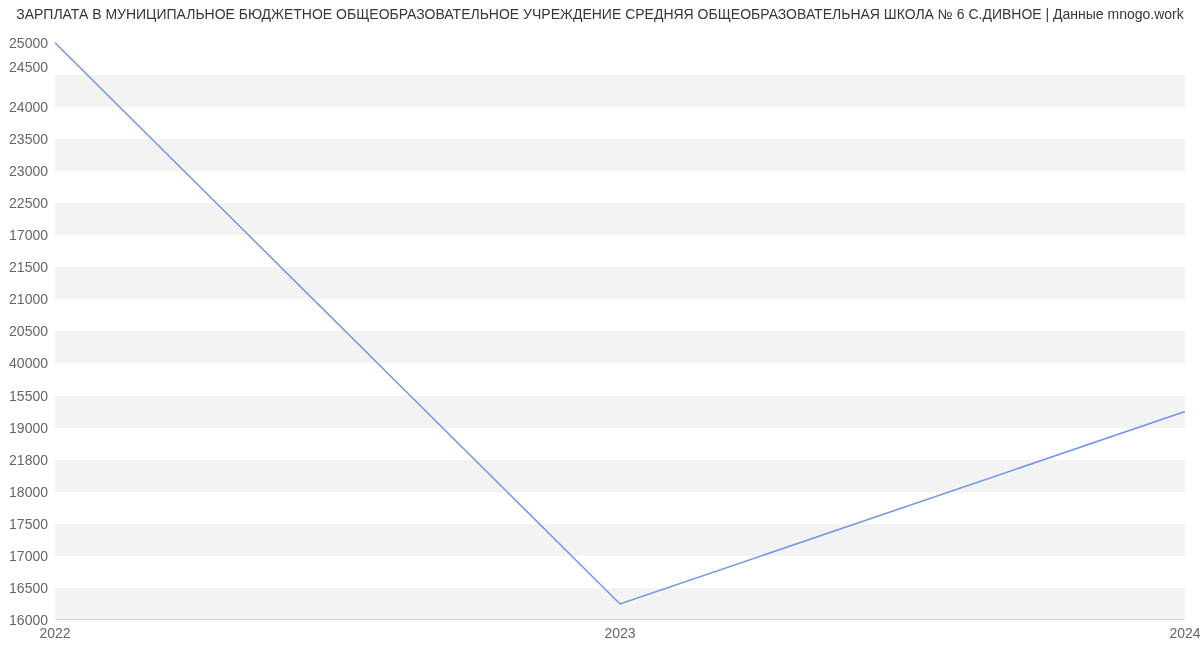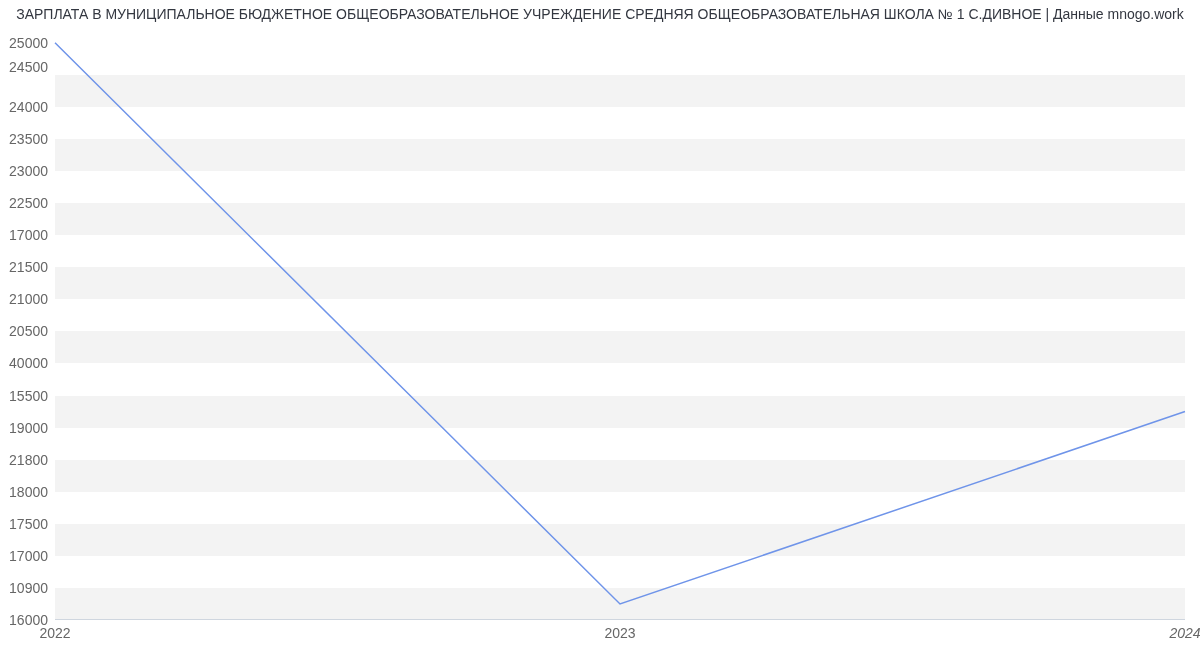--- a/index.html
+++ b/index.html
@@ -65,21 +65,21 @@
   }
   .series-path {
     fill: none;
     stroke: #6f94e9;
     stroke-width: 1.5;
   }
 </style>
 </head>
 <body>
 
-<div class="title">ЗАРПЛАТА В МУНИЦИПАЛЬНОЕ БЮДЖЕТНОЕ ОБЩЕОБРАЗОВАТЕЛЬНОЕ УЧРЕЖДЕНИЕ СРЕДНЯЯ ОБЩЕОБРАЗОВАТЕЛЬНАЯ ШКОЛА № 1 С.ДИВНОЕ | Данные mnogo.work</div>
+<div class="title">ЗАРПЛАТА В МУНИЦИПАЛЬНОЕ БЮДЖЕТНОЕ ОБЩЕОБРАЗОВАТЕЛЬНОЕ УЧРЕЖДЕНИЕ СРЕДНЯЯ ОБЩЕОБРАЗОВАТЕЛЬНАЯ ШКОЛА № 6 С.ДИВНОЕ | Данные mnogo.work</div>
 
 <div class="plot-area">
   <div id="grid-bands">
       <div class="grid-band" style="top: 557.935px; height: 32.0652px;"></div>
       <div class="grid-band" style="top: 493.804px; height: 32.0652px;"></div>
       <div class="grid-band" style="top: 429.674px; height: 32.0652px;"></div>
       <div class="grid-band" style="top: 365.543px; height: 32.0652px;"></div>
       <div class="grid-band" style="top: 301.413px; height: 32.0652px;"></div>
       <div class="grid-band" style="top: 237.283px; height: 32.0652px;"></div>
       <div class="grid-band" style="top: 173.152px; height: 32.0652px;"></div>
@@ -87,21 +87,21 @@
       <div class="grid-band" style="top: 44.8913px; height: 32.0652px;"></div>
     </div>
   <div class="axis-line" style="left:0;bottom:0;width:100%;height:1px;"></div>
   <svg class="line-layer" viewBox="0 0 1130 590" preserveAspectRatio="none">
     <path id="series-path" class="series-path" d="M0.00 12.83 L565.00 573.97 L1130.00 381.58 "></path>
   </svg>
 </div>
 
 <div id="y-ticks">
     <div class="y-tick-label" style="top: 620px;">16000</div>
-    <div class="y-tick-label" style="top: 587.935px;">10900</div>
+    <div class="y-tick-label" style="top: 587.935px;">16500</div>
     <div class="y-tick-label" style="top: 555.87px;">17000</div>
     <div class="y-tick-label" style="top: 523.804px;">17500</div>
     <div class="y-tick-label" style="top: 491.739px;">18000</div>
     <div class="y-tick-label" style="top: 459.674px;">21800</div>
     <div class="y-tick-label" style="top: 427.609px;">19000</div>
     <div class="y-tick-label" style="top: 395.543px;">15500</div>
     <div class="y-tick-label" style="top: 363.478px;">40000</div>
     <div class="y-tick-label" style="top: 331.413px;">20500</div>
     <div class="y-tick-label" style="top: 299.348px;">21000</div>
     <div class="y-tick-label" style="top: 267.283px;">21500</div>
@@ -109,14 +109,14 @@
     <div class="y-tick-label" style="top: 203.152px;">22500</div>
     <div class="y-tick-label" style="top: 171.087px;">23000</div>
     <div class="y-tick-label" style="top: 139.022px;">23500</div>
     <div class="y-tick-label" style="top: 106.957px;">24000</div>
     <div class="y-tick-label" style="top: 67px;">24500</div>
     <div class="y-tick-label" style="top: 42.8261px;">25000</div>
   </div>
 <div id="x-ticks">
     <div class="x-tick-label" style="left: 55px;">2022</div>
     <div class="x-tick-label" style="left: 620px;">2023</div>
-    <div class="x-tick-label" style="left: 1185px; font-style: italic;">2024</div>
+    <div class="x-tick-label" style="left: 1185px;">2024</div>
   </div>
 
 </body></html>

